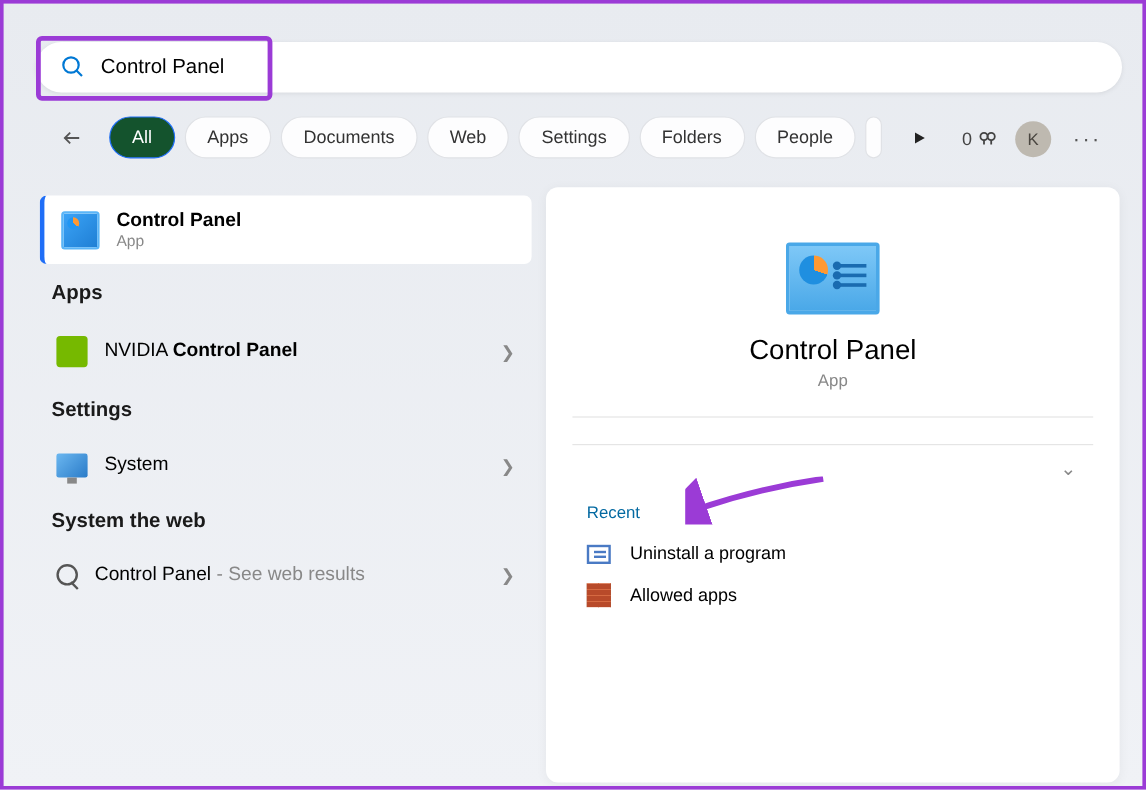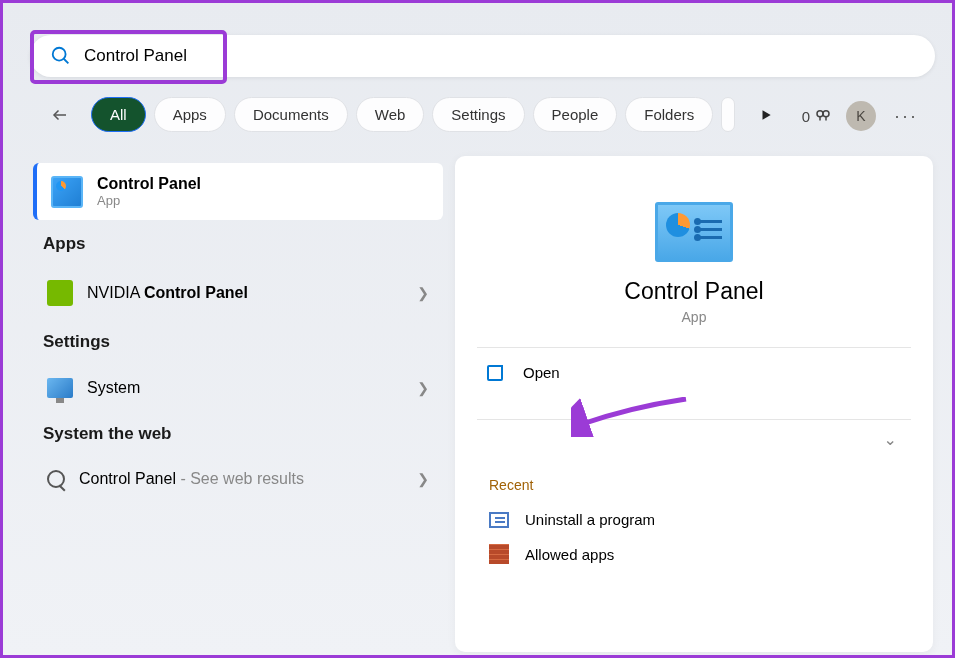--- a/index.html
+++ b/index.html
@@ -190,21 +190,21 @@
   position: absolute;
   left: 568px; top: 394px;
   width: 120px; height: 40px;
   pointer-events: none;
   z-index: 10;
 }
 .expand-row {
   display: flex; justify-content: flex-end; padding: 10px 14px;
   color: #888;
 }
-.recent-label { font-size: 14px; color: #a16207; margin: 18px 0 10px 12px; }
+.recent-label { font-size: 14px; color: #0369a1; margin: 8px 0 10px 12px; }
 .recent-item {
   display: flex; align-items: center; gap: 16px;
   padding: 8px 12px; font-size: 15px;
   cursor: pointer;
 }
 .ri-icon { width: 20px; height: 20px; }
 .ri-wall { background: repeating-linear-gradient(0deg,#b84a2a 0 4px,#d66a42 4px 5px),repeating-linear-gradient(90deg,transparent 0 9px,#8a3a1a 9px 10px);}
 .ri-uninst { width:20px;height:16px;border:2px solid #4a7ac4;background:#fff;position:relative;}
 .ri-uninst::after{content:"";position:absolute;left:4px;top:3px;width:10px;height:2px;background:#4a7ac4;box-shadow:0 4px 0 #4a7ac4;}
 .ri-folder { width:20px;height:16px;background:#f7d774;border-radius:2px;position:relative;}
@@ -228,22 +228,22 @@
     <svg width="18" height="18" viewBox="0 0 24 24" fill="none" stroke="#555" stroke-width="2">
         <line x1="20" y1="12" x2="4" y2="12"></line>
         <polyline points="10 6 4 12 10 18"></polyline>
       </svg>
   </div>
   <div class="tab active">All</div>
   <div class="tab">Apps</div>
   <div class="tab">Documents</div>
   <div class="tab">Web</div>
   <div class="tab">Settings</div>
+  <div class="tab">Folders</div>
   <div class="tab">People</div>
-  <div class="tab">Folders</div>
   <div class="partial-tab">I</div>
   <div class="scroll-right">
     <svg width="14" height="14" viewBox="0 0 24 24" fill="#222">
         <polygon points="6 4 20 12 6 20"></polygon>
       </svg>
   </div>
 </div>
 
 <div class="right-controls">
   <div class="rewards">
@@ -294,24 +294,20 @@
     <div class="circ"></div>
     <div class="lines">
         <div></div>
         <div></div>
         <div></div>
       </div>
   </div>
   <div class="detail-title">Control Panel</div>
   <div class="detail-sub">App</div>
   <div class="divider"></div>
-  <div class="action-row">
-    <div class="open-icon"></div>
-    <span>Open</span>
-  </div>
   <div class="divider"></div>
   <div class="expand-row">
     <span>⌄</span>
   </div>
   <div class="recent-label">Recent</div>
   <div class="recent-item">
     <div class="ri-icon ri-uninst"></div>
     <span>Uninstall a program</span>
   </div>
   <div class="recent-item">

